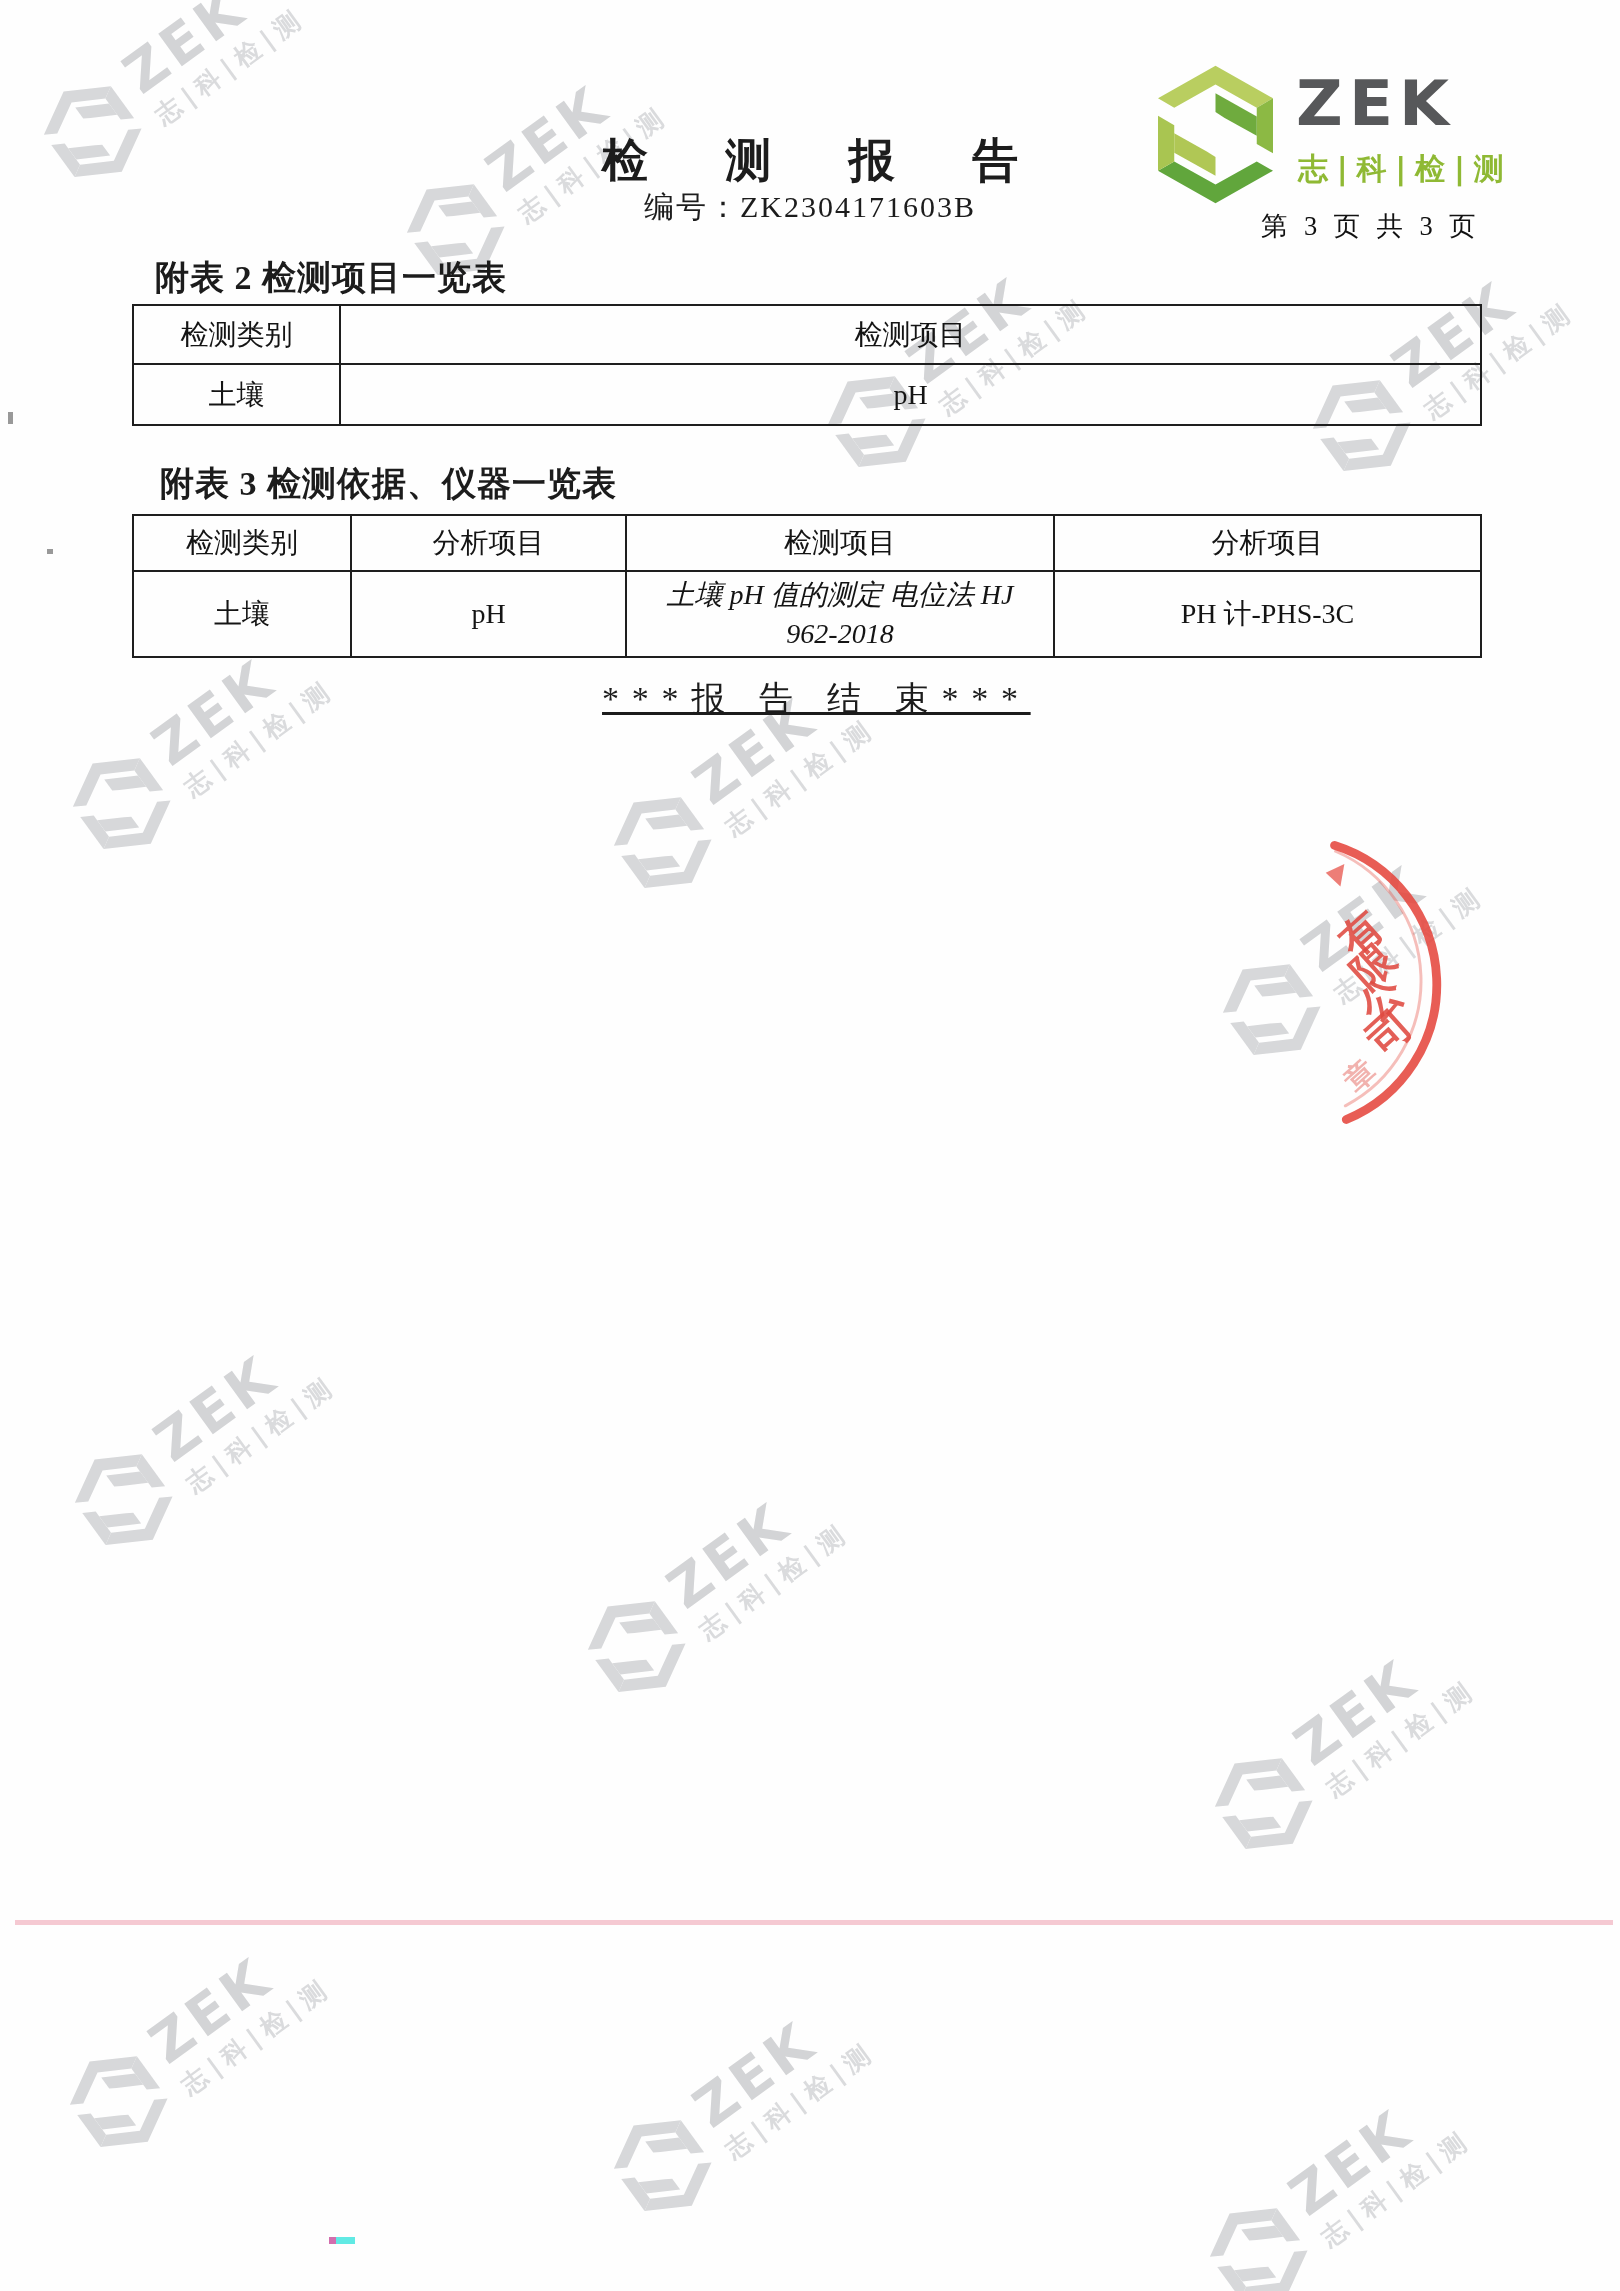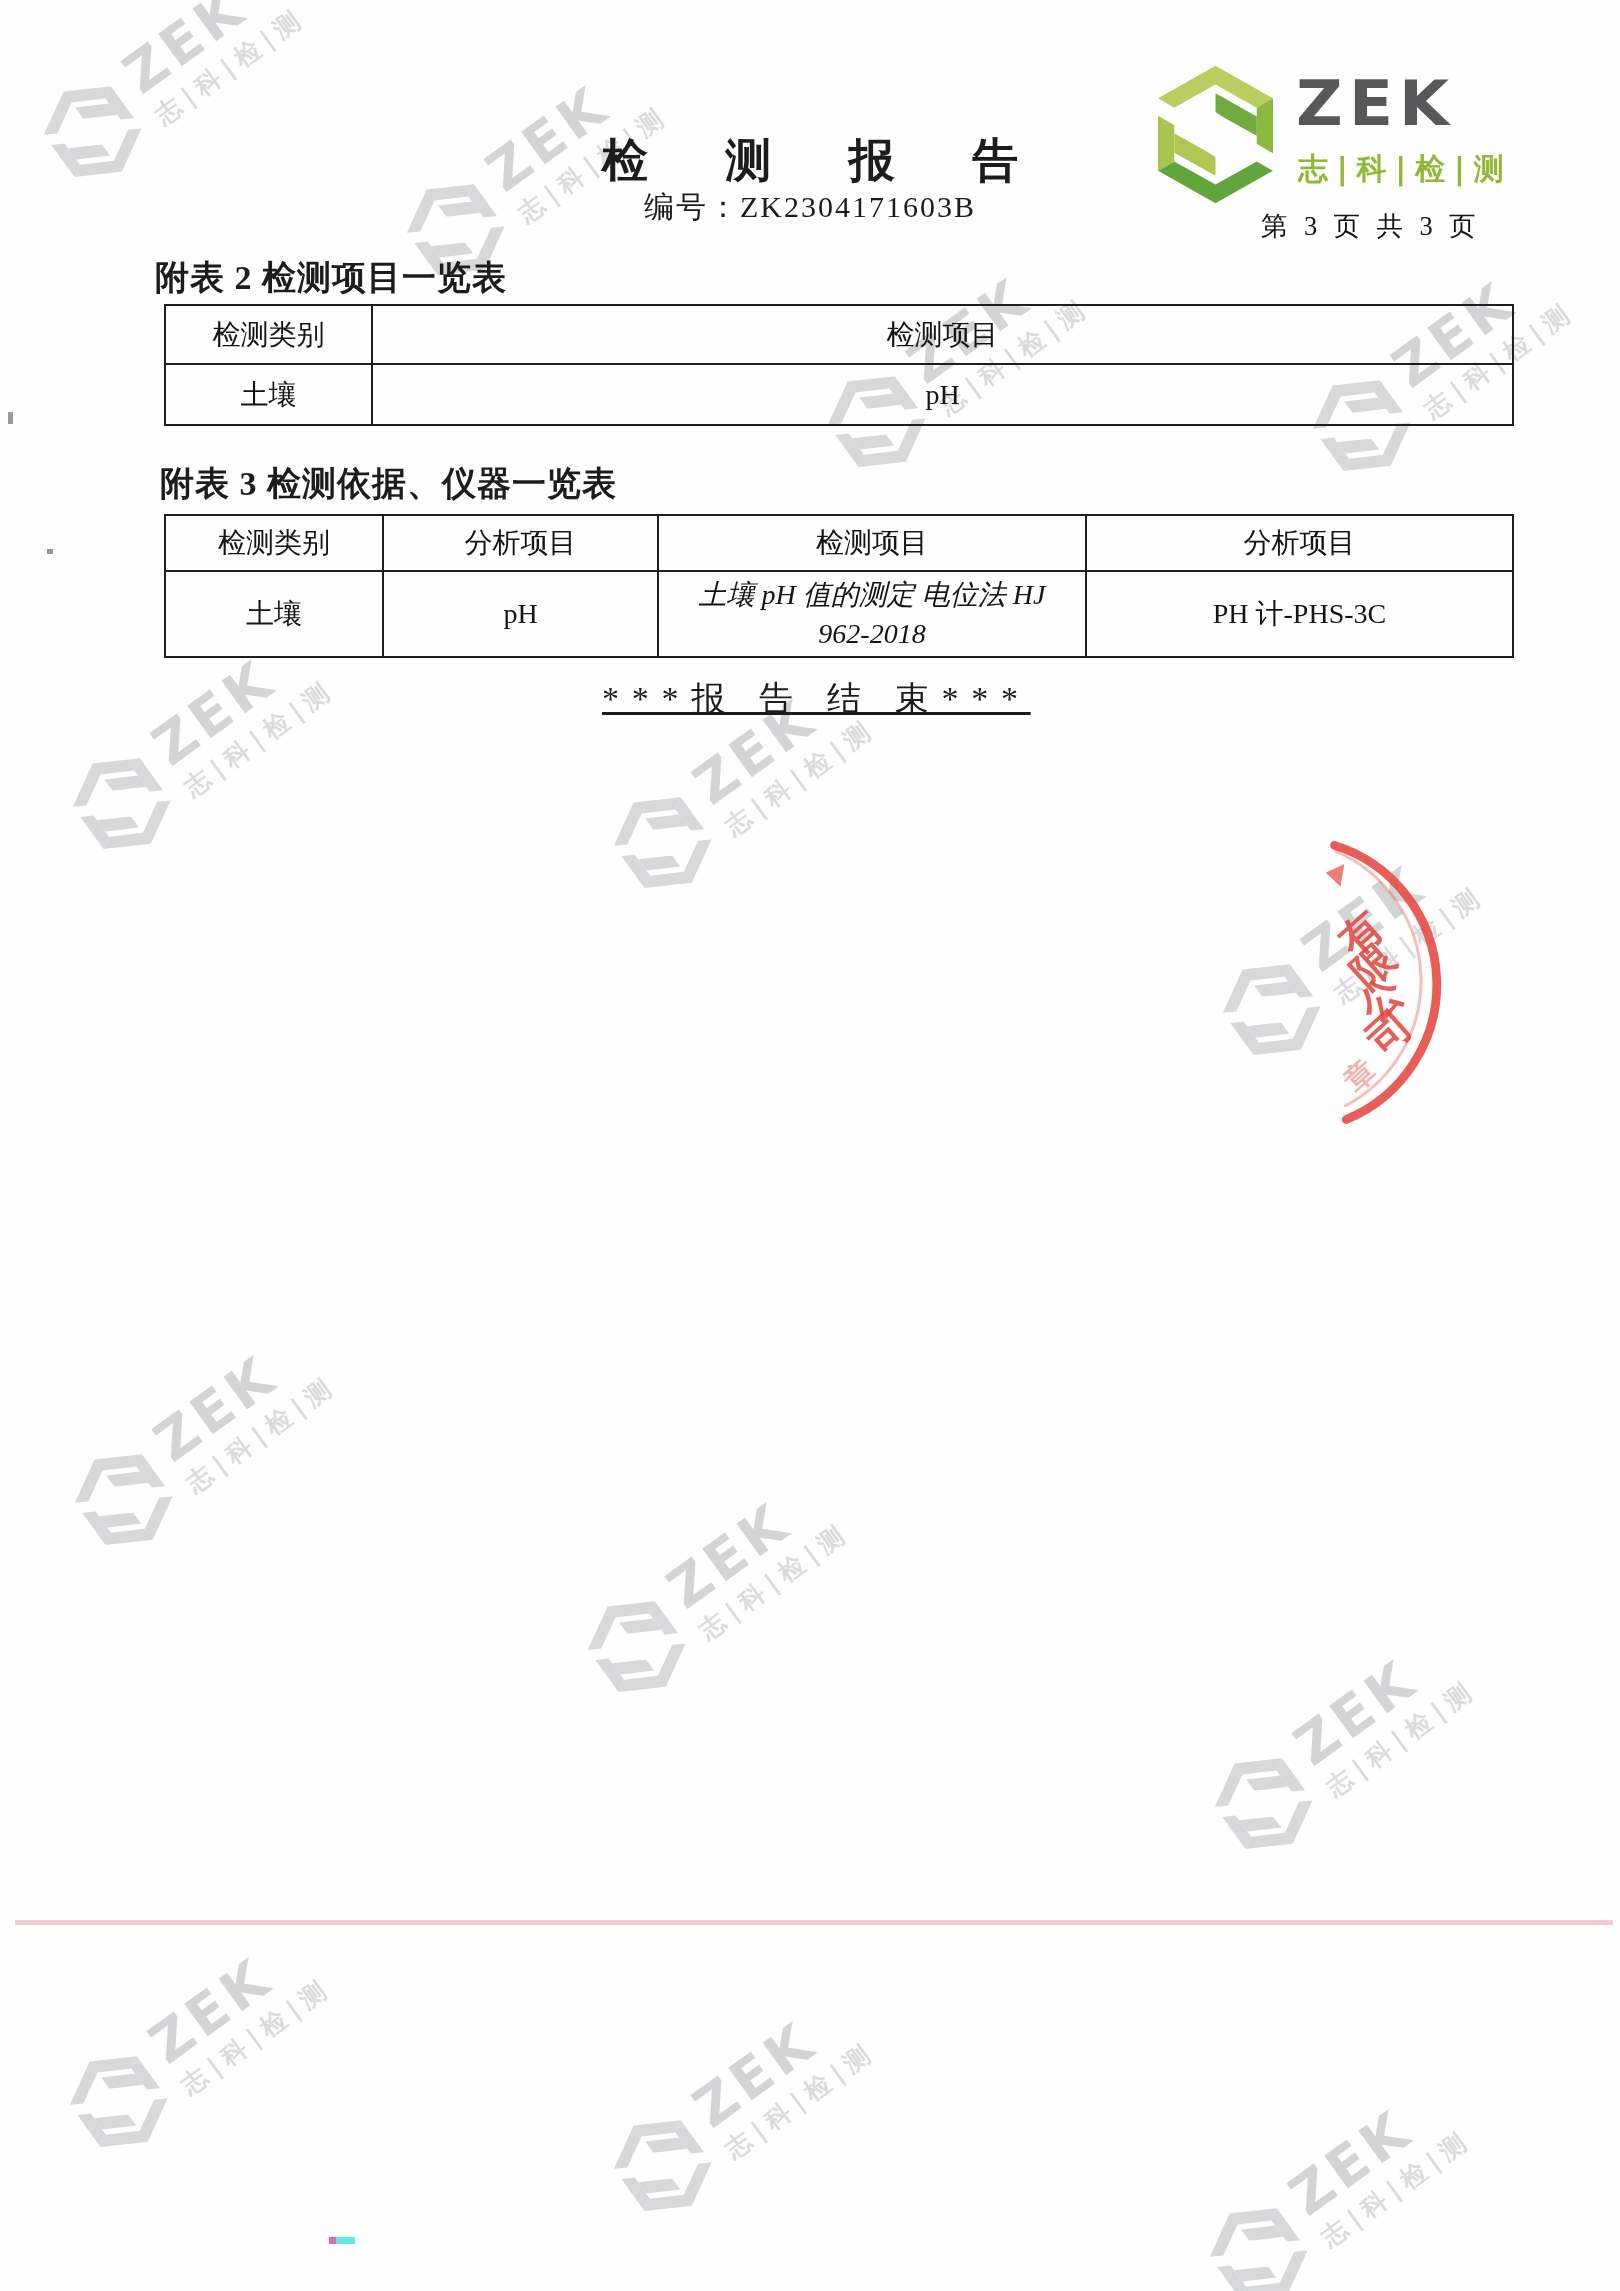--- a/index.html
+++ b/index.html
@@ -55,21 +55,21 @@
     font-size:26.5px;letter-spacing:4.9px;color:#111;
   }
   
   .sec-h{position:absolute;font-size:34px;font-weight:bold;letter-spacing:1px;}
   .h-app2{left:155px;top:255px;}
   .h-app3{left:160px;top:461px;}
   
   table.doc{
     position:absolute;left:132px;width:1350px;
     border-collapse:collapse;table-layout:fixed;
-    font-size:28px;color:#141414;margin-left:32px;
+    font-size:28px;color:#141414;
   }
   table.doc td,table.doc th{
     border:2px solid #1e1e1e;text-align:center;vertical-align:middle;
     font-weight:normal;padding:0;
   }
   table.doc{border:2.9px solid #1e1e1e;}
   .t-app2{top:304px;}
   .t-app2 tr.hd{height:59px;}
   .t-app2 tr.bd{height:61px;}
   .t-app3{top:514px;}

